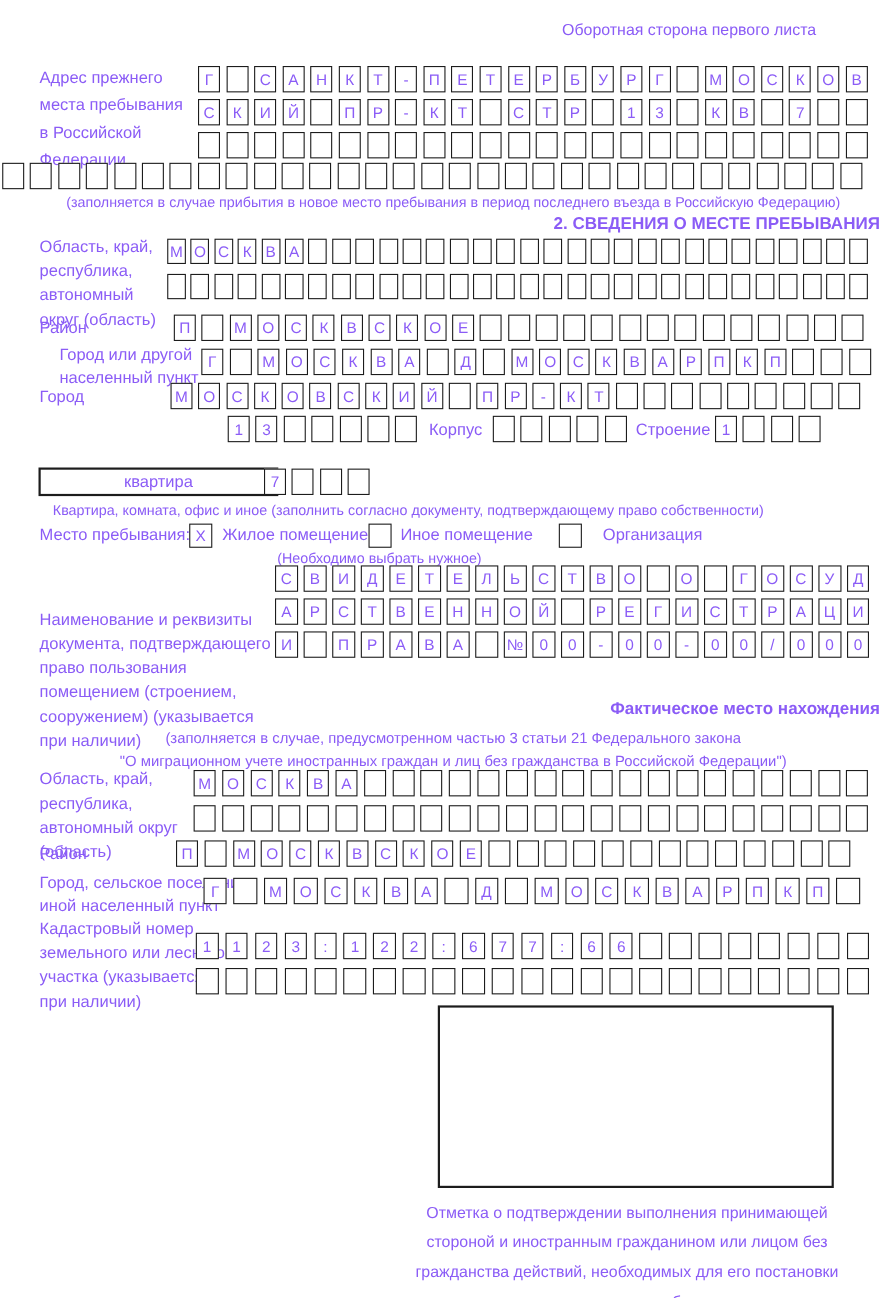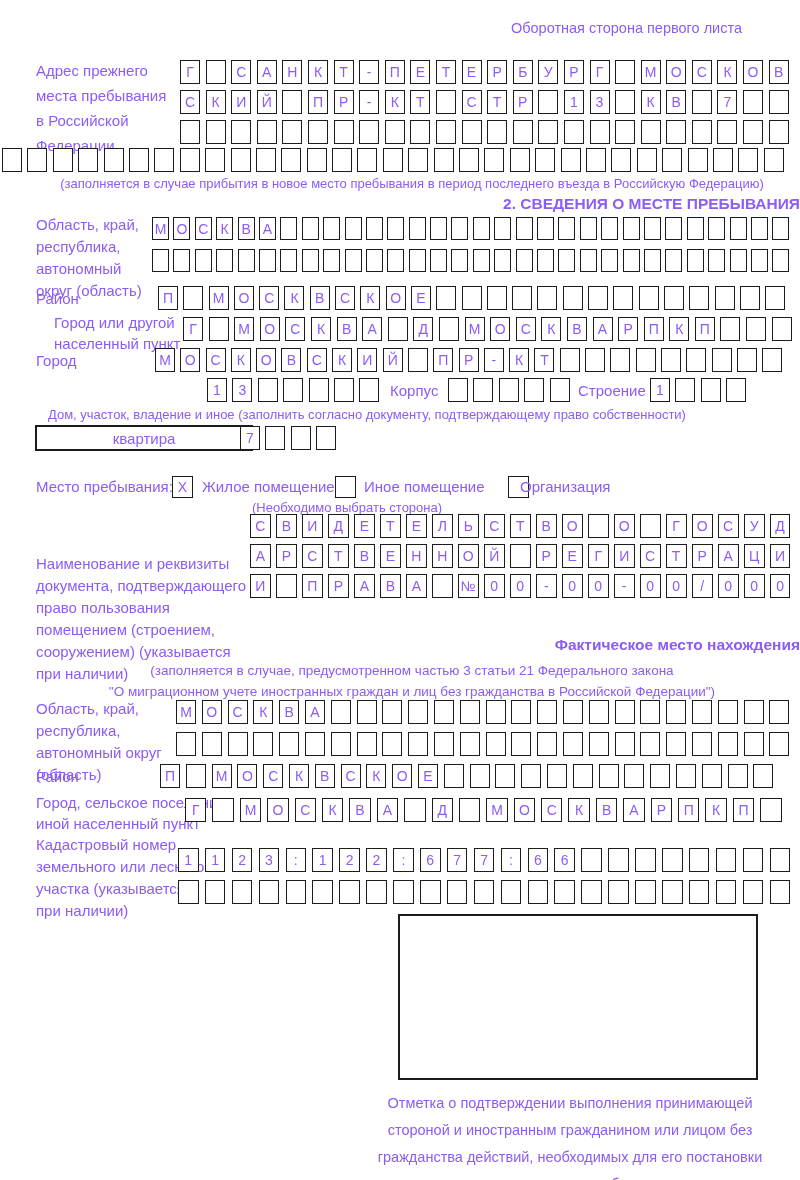--- a/index.html
+++ b/index.html
@@ -329,38 +329,38 @@
       <span class="cell"></span>
       <span class="cell"></span>
     </div>
   <div class="abs lbl" style="left:578px;top:380px;">Строение</div>
   <div class="abs grid gs" style="left:650px;top:378px;">
       <span class="cell">1</span>
       <span class="cell"></span>
       <span class="cell"></span>
       <span class="cell"></span>
     </div>
-  <div class="abs cap" style="left:36px;top:407px;">Дом, участок, владение и иное (заполнить согласно документу, подтверждающему право собственности)</div>
 
   <div class="abs wbox" style="left:35px;top:425px;width:218px;">квартира</div>
   <div class="abs grid gs" style="left:240px;top:426px;">
       <span class="cell">7</span>
       <span class="cell"></span>
       <span class="cell"></span>
       <span class="cell"></span>
     </div>
+  <div class="abs cap" style="left:36px;top:456px;">Квартира, комната, офис и иное (заполнить согласно документу, подтверждающему право собственности)</div>
 
   <div class="abs lbl" style="left:36px;top:476px;">Место пребывания:</div>
   <div class="abs cb" style="left:172px;top:476px;">X</div>
   <div class="abs lbl" style="left:202px;top:476px;">Жилое помещение</div>
   <div class="abs cb" style="left:335px;top:476px;"> </div>
   <div class="abs lbl" style="left:364px;top:476px;">Иное помещение</div>
   <div class="abs cb" style="left:508px;top:476px;"> </div>
-  <div class="abs lbl" style="left:520px;top:476px;">Организация</div>
-  <div class="abs cap" style="left:240px;top:500px;">(Необходимо выбрать сторона)</div>
+  <div class="abs lbl" style="left:548px;top:476px;">Организация</div>
+  <div class="abs cap" style="left:240px;top:500px;">(Необходимо выбрать нужное)</div>
 
   <div class="abs lbl ml" style="left:36px;top:514px;margin-top:39px;">Наименование и реквизиты
 документа, подтверждающего
 право пользования
 помещением (строением,
 сооружением) (указывается
 при наличии)</div>
   <div class="abs grid gd" style="left:250px;top:514px;">
       <span class="cell">С</span>
       <span class="cell">В</span>

